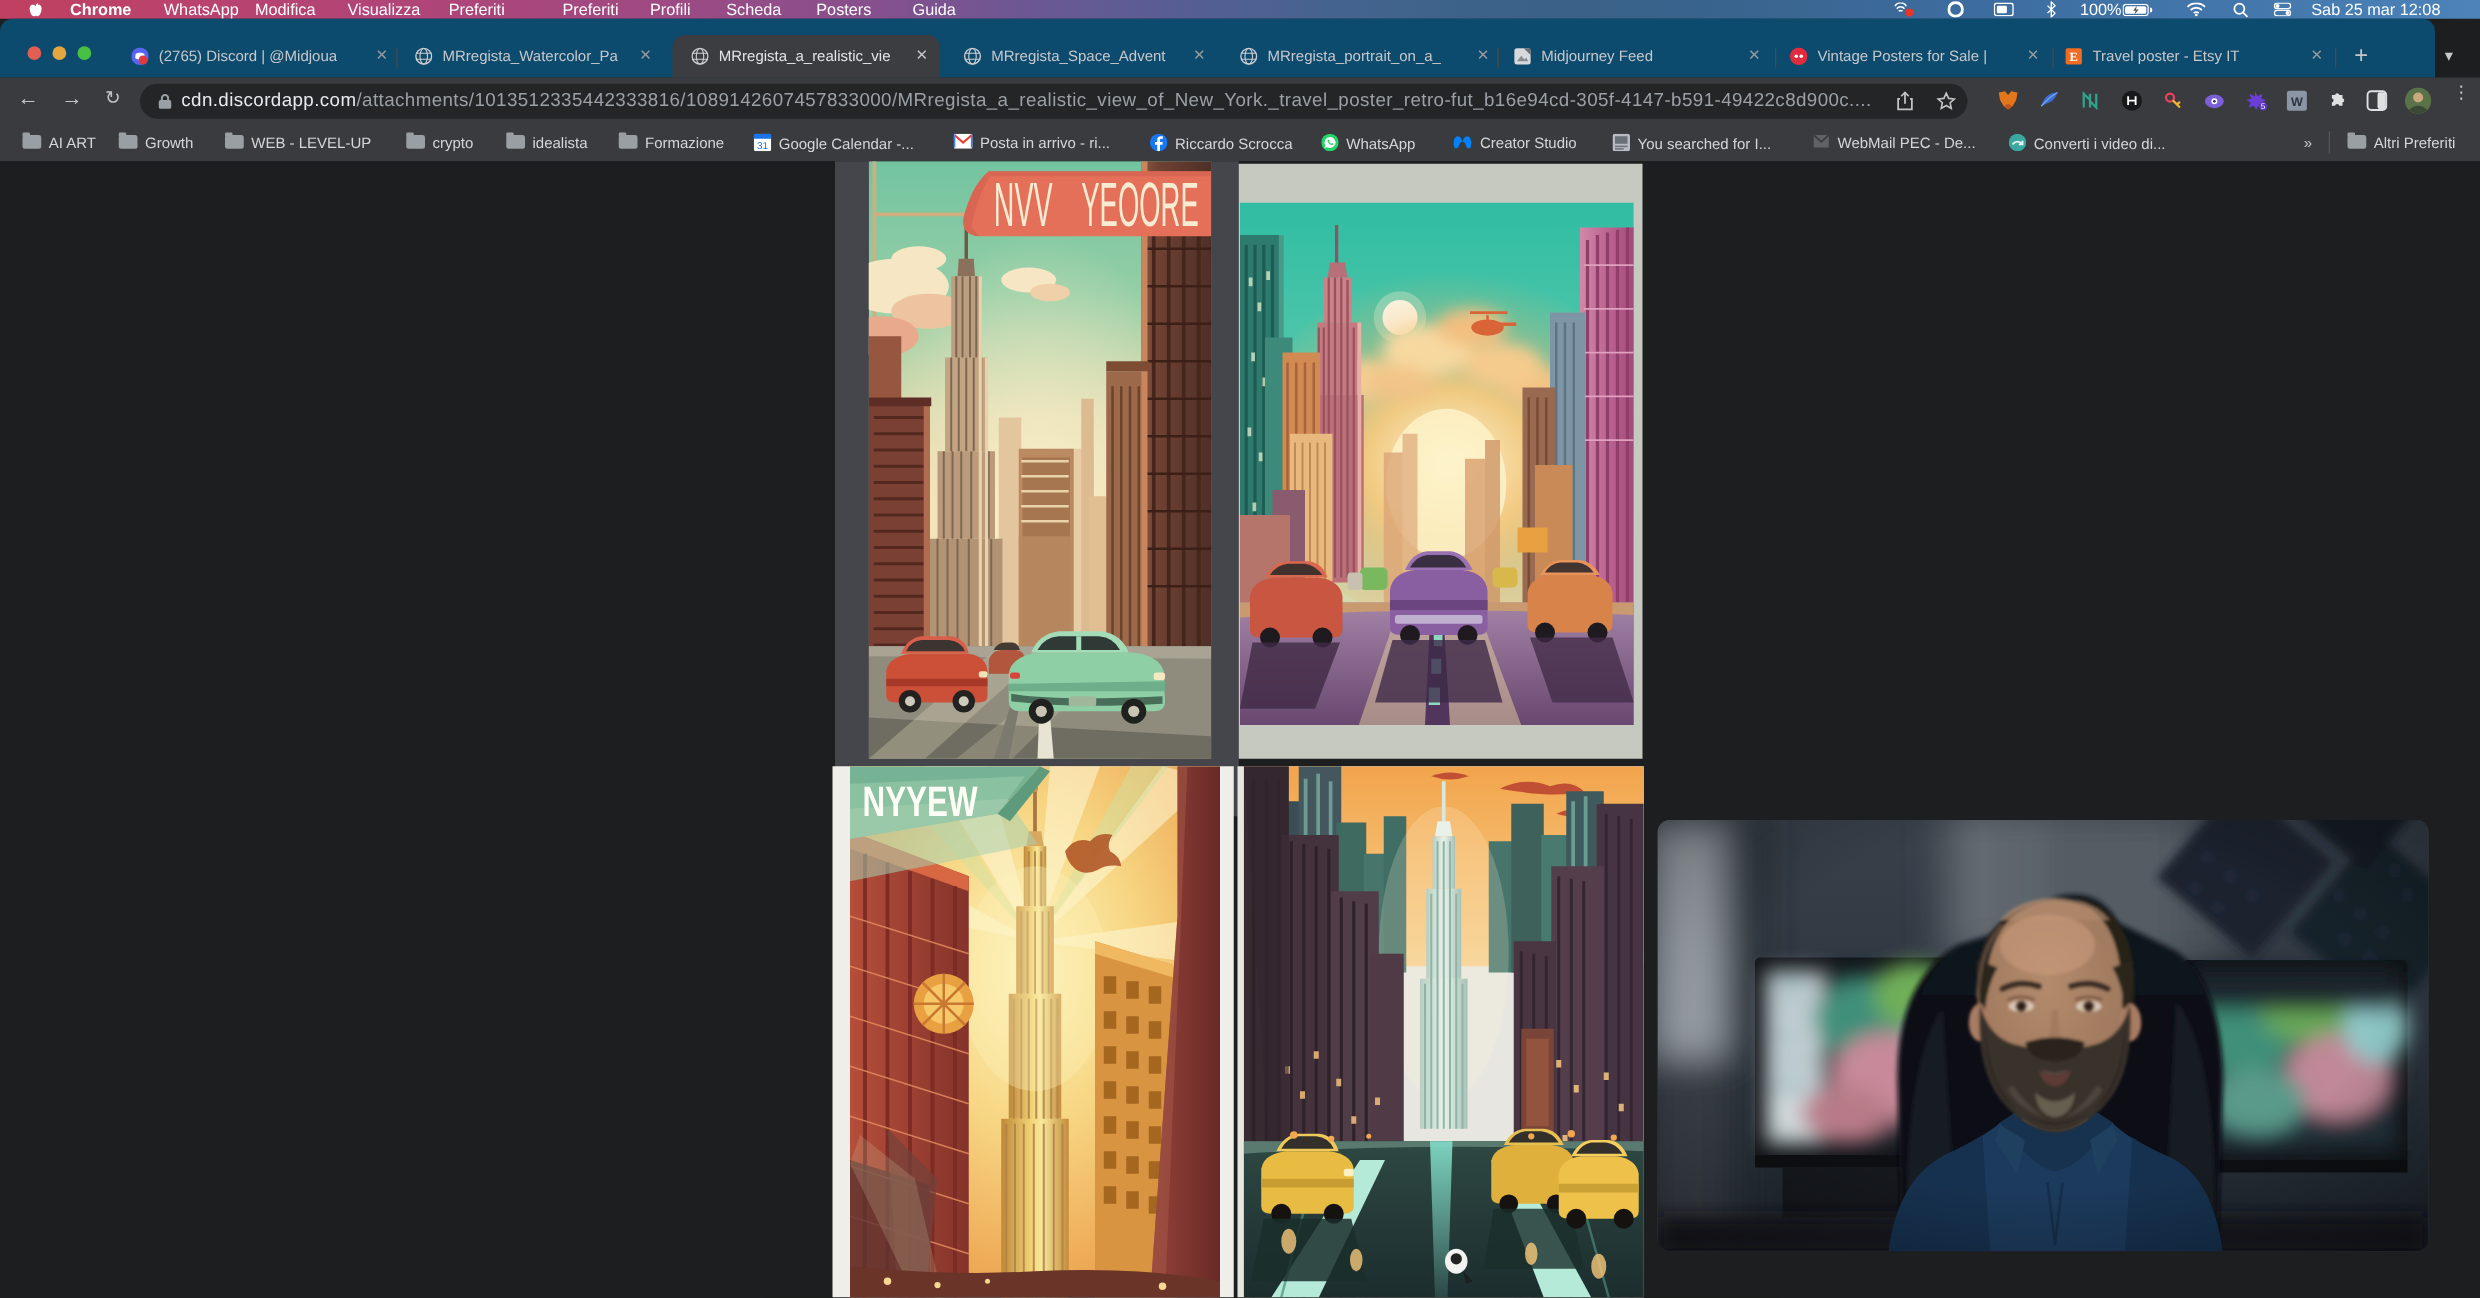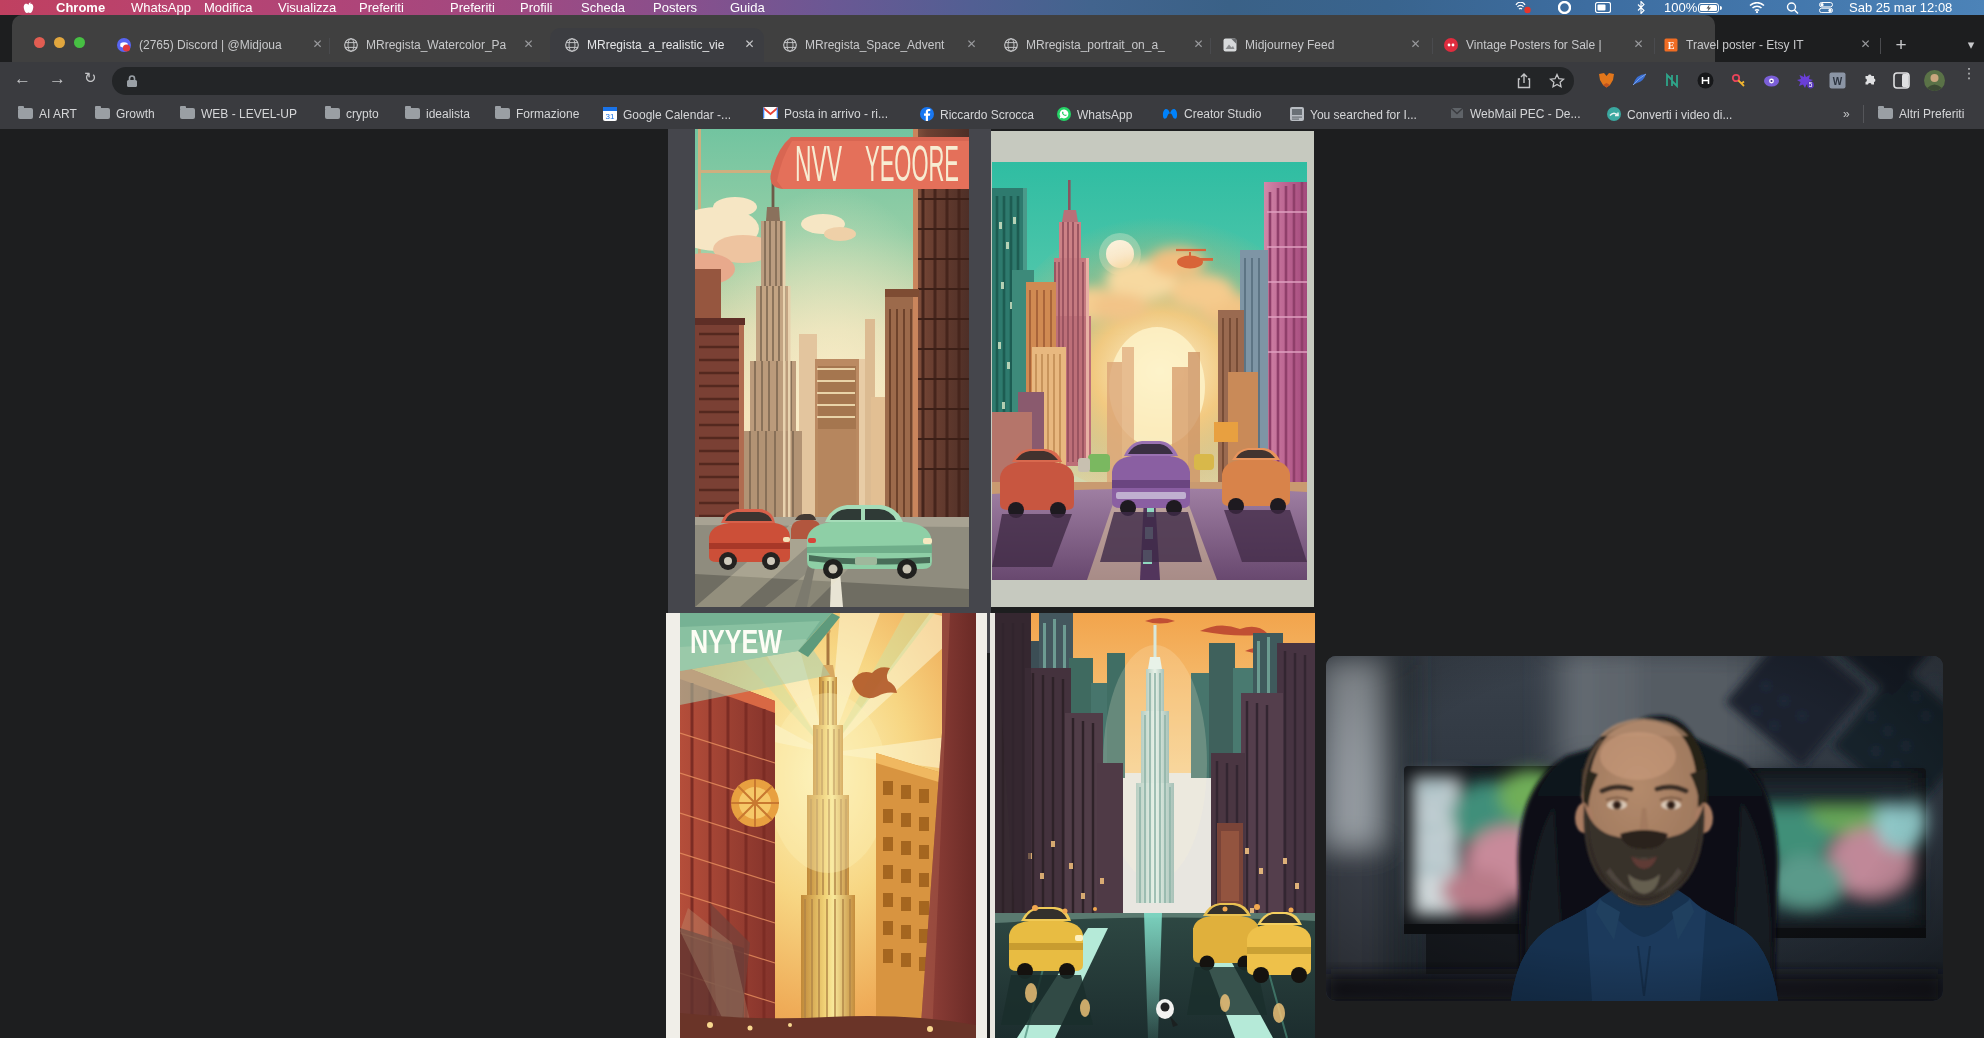--- a/index.html
+++ b/index.html
@@ -6,21 +6,21 @@
   html,body { width:1984px; height:1038px; overflow:hidden; background:#1d1e1f; font-family:"Liberation Sans", sans-serif; }
   #stage { position:relative; width:1984px; height:1038px; }
 
   
   #menubar { position:absolute; left:0; top:0; width:1984px; height:15px;
     background:linear-gradient(90deg,#c04060 0%,#b84370 9%,#ae4579 18%,#9d4a83 27%,#86508d 35%,#6a5894 42%,#525f93 49%,#42648e 55%,#3a6187 62%,#39648e 70%,#3d6da0 80%,#4377ac 90%,#4c83b8 100%);
     color:#fff; font-size:13px; }
   #menubar .mi { position:absolute; top:0px; line-height:15px; white-space:nowrap; }
 
   
-  #tabbar { position:absolute; left:12px; top:15px; width:1703px; height:47px; background:#404040; border-radius:10px 10px 0 0; }
+  #tabbar { position:absolute; left:0; top:15px; width:1948px; height:47px; background:#0c4a6e; border-radius:10px 10px 0 0; }
   .tl { position:absolute; top:22px; width:11px; height:11px; border-radius:50%; }
   .tab { position:absolute; top:15px; height:32px; color:#c7c8ca; font-size:12px; }
   .tab .fav { position:absolute; left:0; top:8px; width:14px; height:14px; }
   .tab .ttl { position:absolute; left:22px; top:8px; right:26px; overflow:hidden; white-space:nowrap; }
   .tab .x  { position:absolute; right:4px; top:7px; width:15px; height:15px; color:#9a9b9e; font-size:12px; text-align:center; line-height:15px; }
   .tabsep { position:absolute; top:23px; width:1px; height:16px; background:#4a4b4e; }
   .activetab { position:absolute; top:13px; height:34px; background:#3c3d41; border-radius:10px 10px 0 0; }
 
   #toolbar { position:absolute; left:0; top:62px; width:1984px; height:38px; background:#3a3b3f; }
   #urlpill { position:absolute; left:112px; top:5px; width:1462px; height:28px; background:#232527; border-radius:14px; color:#e8eaed; font-size:15px; letter-spacing:0.33px; overflow:hidden; white-space:nowrap; }
@@ -186,20 +186,21 @@
 
   <div id="toolbar">
     <span class="navic" style="left:14px;">←</span>
     <span class="navic" style="left:49px;">→</span>
     <span class="navic" style="left:84px; font-size:15px;">↻</span>
     <div id="urlpill">
       <svg style="position:absolute;left:14px;top:7px;" width="12" height="14" viewBox="0 0 12 14">
           <rect x="1" y="6" width="10" height="7" rx="1.5" fill="#9aa0a6"></rect>
           <path d="M3.5 6 V4.5 A2.5 2.5 0 0 1 8.5 4.5 V6" stroke="#9aa0a6" stroke-width="1.6" fill="none"></path>
         </svg>
+      <span style="position:absolute;left:33px;top:5px;color:#e8eaed;">cdn.discordapp.com<span style="color:#9aa0a6;">/attachments/1013512335442333816/1089142607457833000/MRregista_a_realistic_view_of_New_York._travel_poster_retro-fut_b16e94cd-305f-4147-b591-49422c8d900c....</span></span>
       <svg style="position:absolute;left:1405px;top:6px;" width="14" height="16" viewBox="0 0 14 16">
           <path d="M7 1 V10 M4 4 L7 1 L10 4" stroke="#c3c4c6" stroke-width="1.4" fill="none"></path>
           <path d="M3 6 H1.5 V14.5 H12.5 V6 H11" stroke="#c3c4c6" stroke-width="1.4" fill="none"></path>
         </svg>
       <svg style="position:absolute;left:1437px;top:6px;" width="16" height="16" viewBox="0 0 16 16">
           <path d="M8 1.5 L9.9 5.7 L14.5 6.2 L11.1 9.2 L12 13.7 L8 11.4 L4 13.7 L4.9 9.2 L1.5 6.2 L6.1 5.7 Z" stroke="#c3c4c6" stroke-width="1.3" fill="none"></path>
         </svg>
     </div>
 
     <svg style="position:absolute;left:1598px;top:10px;" width="17" height="17" viewBox="0 0 17 17">

